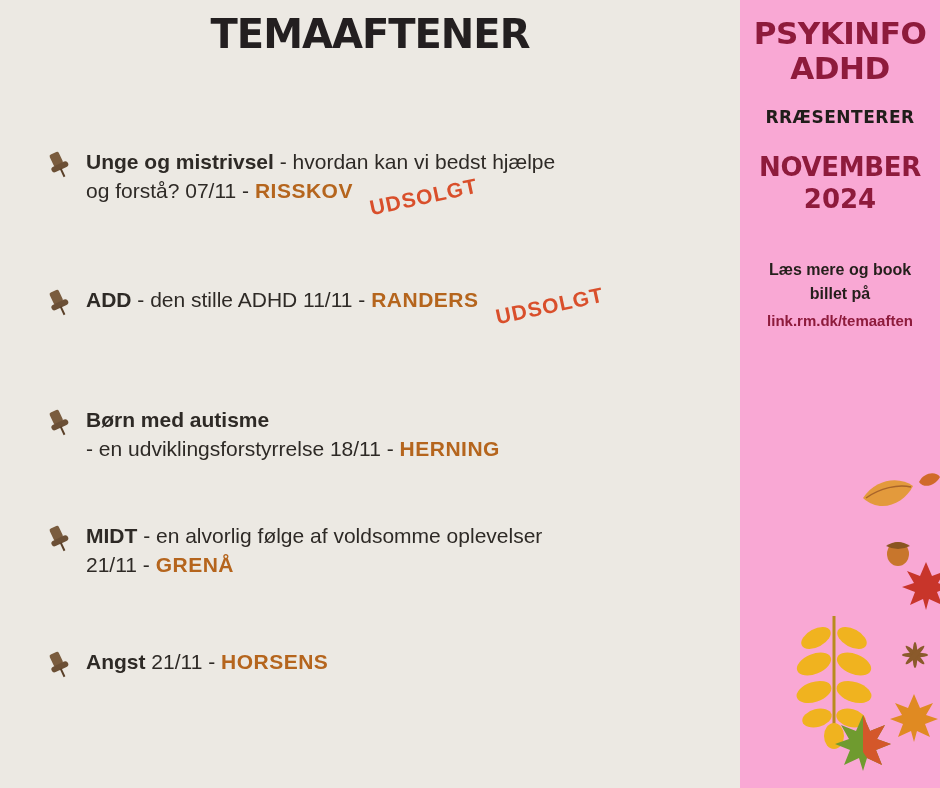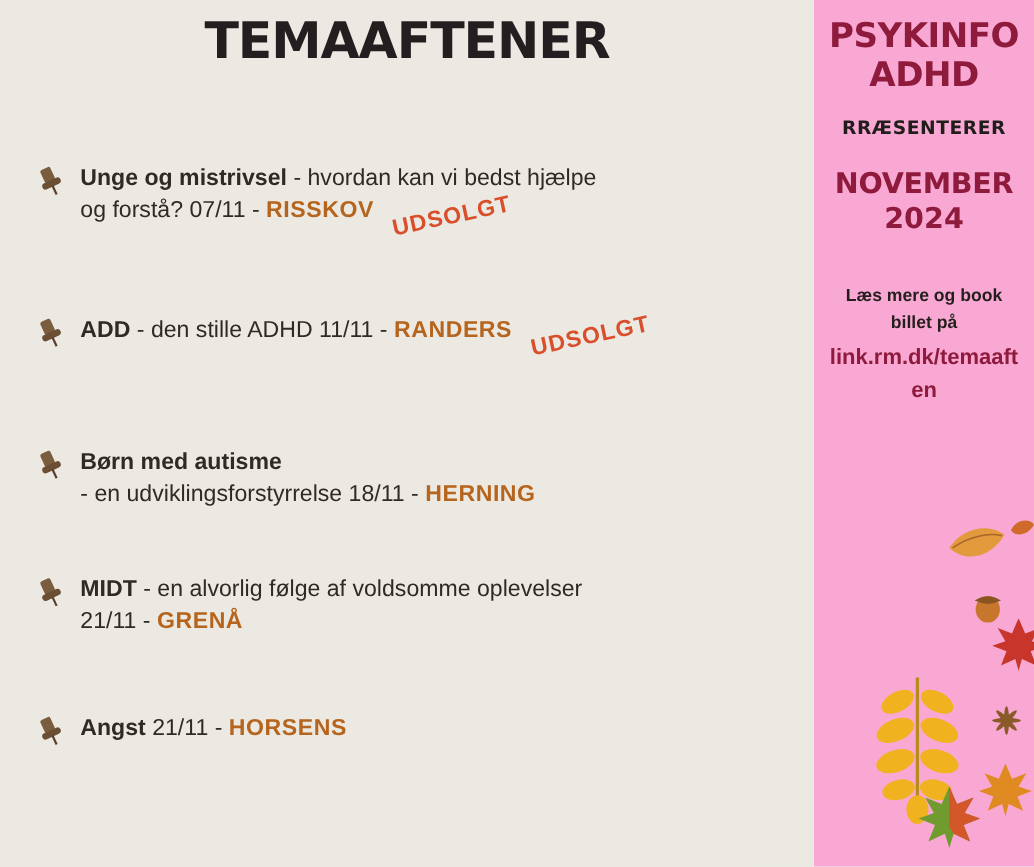--- a/index.html
+++ b/index.html
@@ -24,32 +24,32 @@
   .main {
     position: absolute;
     left: 0; top: 0;
     width: 740px;
     height: 788px;
     background: #ece9e3;
   }
   .title {
     font-family: "DejaVu Sans", sans-serif;
     font-weight: bold;
-    font-size: 46px;
+    font-size: 40px;
     letter-spacing: -1px;
     color: #231f20;
     text-align: center;
     padding-top: 14px;
     line-height: 1.0;
   }
 
   .events {
     position: absolute;
     top: 130px;
-    left: 3px;
+    left: 16px;
     width: 740px;
   }
   .event {
     position: relative;
     padding-left: 70px;
     min-height: 60px;
     margin-bottom: 18px;
   }
   .pin {
     position: absolute;
@@ -138,21 +138,21 @@
   .book {
     margin-top: 44px;
     font-size: 16px;
     line-height: 1.5;
     color: #241f1b;
     font-weight: bold;
   }
   .link {
     display: block;
     margin-top: 4px;
-    font-size: 20px;
+    font-size: 15px;
     color: #8e1b3c;
     font-weight: bold;
     text-decoration: none;
     word-break: break-all;
   }
 
   .leaves { position: absolute; inset: 0; z-index: 1; }
   .leaf { position: absolute; }
 </style>
 </head>

